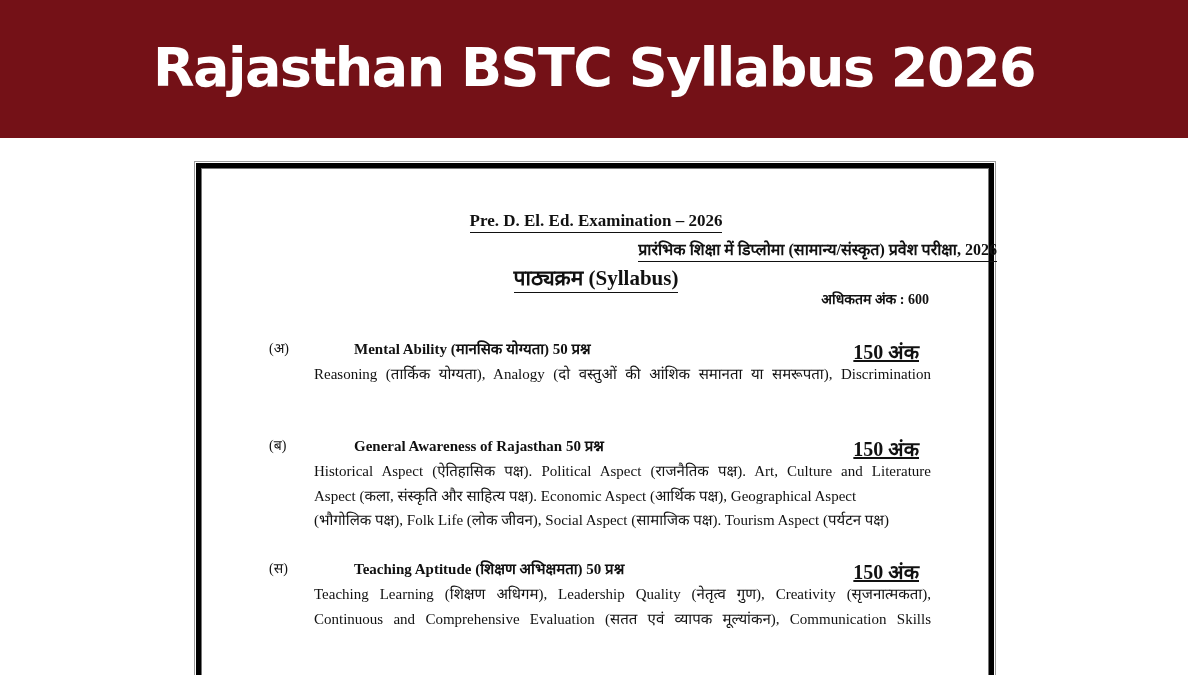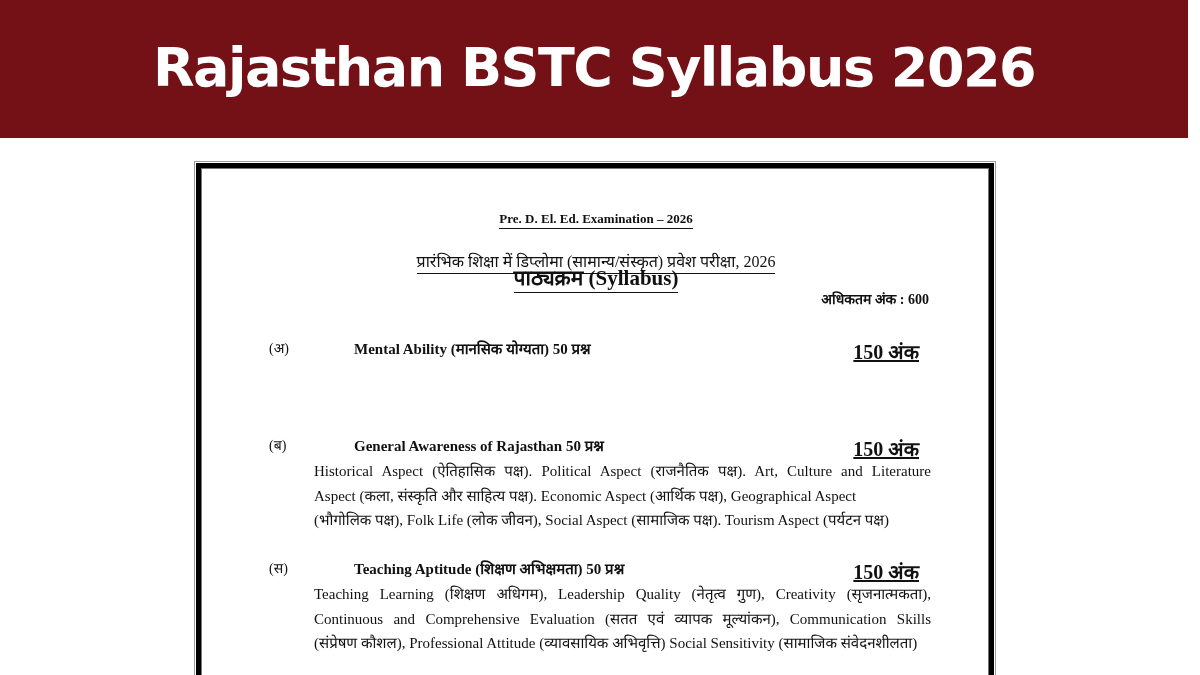--- a/index.html
+++ b/index.html
@@ -29,23 +29,23 @@
   .doc-inner1 {
     position: absolute; left: 1px; top: 1px; right: 1px; bottom: 1px;
     border: 5px solid #000;
   }
   .doc-inner2 {
     position: absolute; left: 6px; top: 6px; right: 6px; bottom: 6px;
     border: 1px solid #777;
   }
   .doc-head { position: absolute; left: 0; width: 802px; text-align: center; }
   .h1 {
-    top: 49px; font-weight: bold; font-size: 13px;
+    top: 49px; font-weight: bold; font-size: 17px;
   }
-  .h2 { top: 88px; font-weight: normal; font-size: 16px; }
+  .h2 { top: 76px; font-weight: bold; font-size: 16px; text-align: right; }
   .h3 { top: 101px; font-weight: bold; font-size: 21px; }
   .ul { display: inline-block; border-bottom: 1.5px solid #111; padding-bottom: 1px; }
   .maxmarks {
     position: absolute; right: 66px; top: 127px;
     font-weight: bold; font-size: 14px;
   }
   .section { position: absolute; left: 74px; width: 662px; }
   .sec-label {
     position: absolute; left: 0; top: 0; font-size: 14px;
   }
@@ -82,20 +82,21 @@
   <div class="doc-head h3">
     <span class="ul">पाठ्यक्रम (Syllabus)</span>
   </div>
   <div class="maxmarks">अधिकतम अंक : 600</div>
 
   <div class="section" style="top:176px;">
     <span class="sec-label">(अ)</span>
     <span class="sec-title">Mental Ability (मानसिक योग्यता) 50 प्रश्न</span>
     <span class="sec-marks">150 अंक</span>
     <div class="sec-body">
+      <span class="line">Reasoning (तार्किक योग्यता), Analogy (दो वस्तुओं की आंशिक समानता या समरूपता), Discrimination</span>
     </div>
   </div>
 
   <div class="section" style="top:273px;">
     <span class="sec-label">(ब)</span>
     <span class="sec-title">General Awareness of Rajasthan 50 प्रश्न</span>
     <span class="sec-marks">150 अंक</span>
     <div class="sec-body">
       <span class="line">Historical Aspect (ऐतिहासिक पक्ष). Political Aspect (राजनैतिक पक्ष). Art, Culture and Literature</span>
       <span class="line last">Aspect (कला, संस्कृति और साहित्य पक्ष). Economic Aspect (आर्थिक पक्ष), Geographical Aspect</span>
@@ -103,16 +104,15 @@
     </div>
   </div>
 
   <div class="section" style="top:396px;">
     <span class="sec-label">(स)</span>
     <span class="sec-title">Teaching Aptitude (शिक्षण अभिक्षमता) 50 प्रश्न</span>
     <span class="sec-marks">150 अंक</span>
     <div class="sec-body">
       <span class="line">Teaching Learning (शिक्षण अधिगम), Leadership Quality (नेतृत्व गुण), Creativity (सृजनात्मकता),</span>
       <span class="line">Continuous and Comprehensive Evaluation (सतत एवं व्यापक मूल्यांकन), Communication Skills</span>
-      <span class="line last">(संप्रेषण कौशल), Professional Attitude (व्यावसायिक अभिवृत्ति) Social Sensitivity (सामाजिक संवेदनशीलता)</span>
     </div>
   </div>
 </div>
 
 </body></html>

